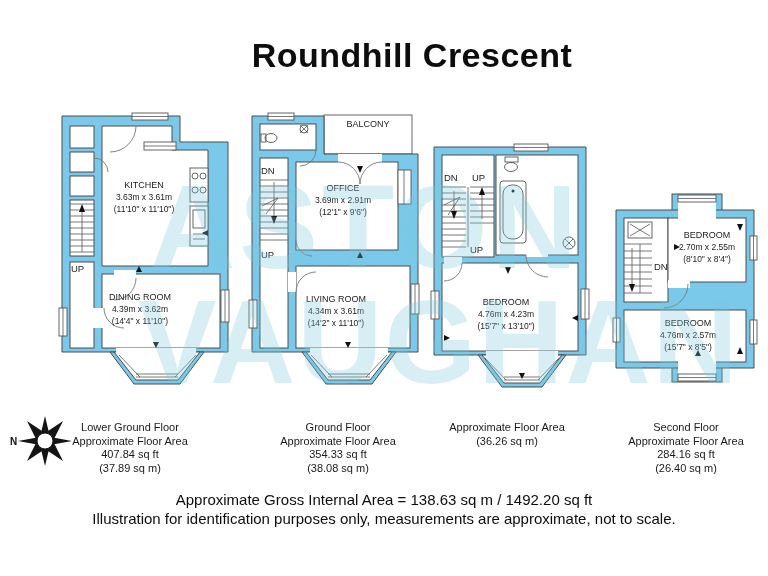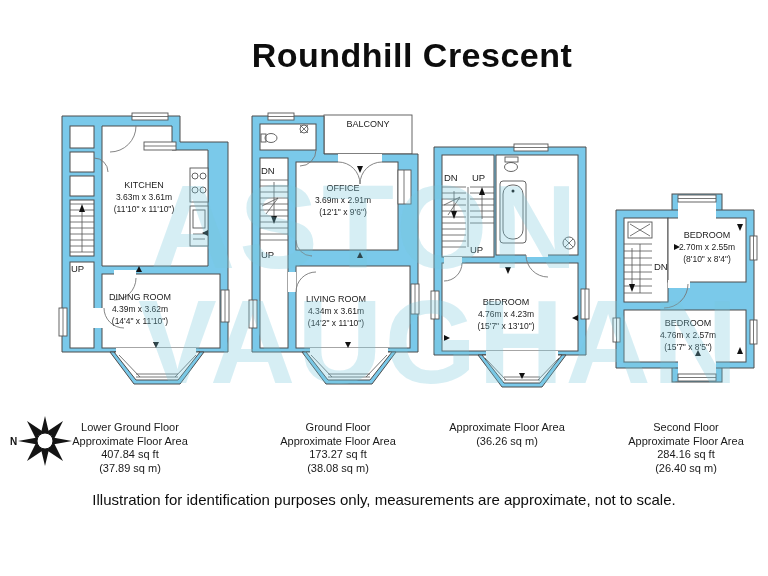--- a/index.html
+++ b/index.html
@@ -297,31 +297,32 @@
 
   <div class="caption" style="left:45px">
     <div>Lower Ground Floor</div>
     <div>Approximate Floor Area</div>
     <div>407.84 sq ft</div>
     <div>(37.89 sq m)</div>
   </div>
   <div class="caption" style="left:253px">
     <div>Ground Floor</div>
     <div>Approximate Floor Area</div>
-    <div>173.27 sq ft</div>
+    <div>354.33 sq ft</div>
     <div>(38.08 sq m)</div>
   </div>
   <div class="caption" style="left:422px">
     <div>Approximate Floor Area</div>
     <div>(36.26 sq m)</div>
   </div>
   <div class="caption" style="left:601px">
     <div>Second Floor</div>
     <div>Approximate Floor Area</div>
     <div>284.16 sq ft</div>
     <div>(26.40 sq m)</div>
   </div>
 
   <div class="footer">
+    <div>Approximate Gross Internal Area = 138.63 sq m / 1492.20 sq ft</div>
     <div>Illustration for identification purposes only, measurements are approximate, not to scale.</div>
   </div>
 
 </div>
 
 </body></html>

